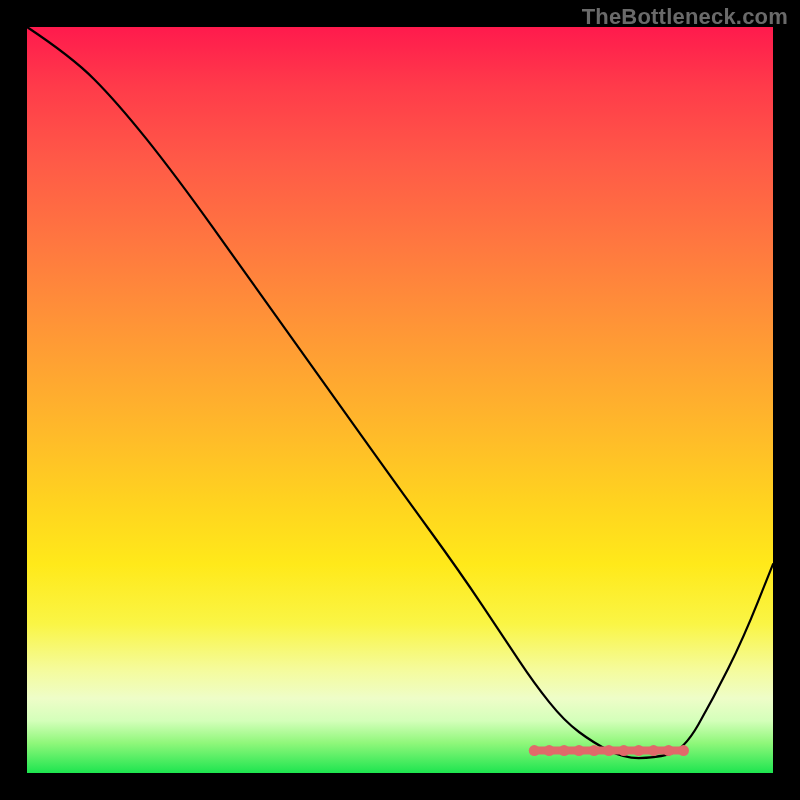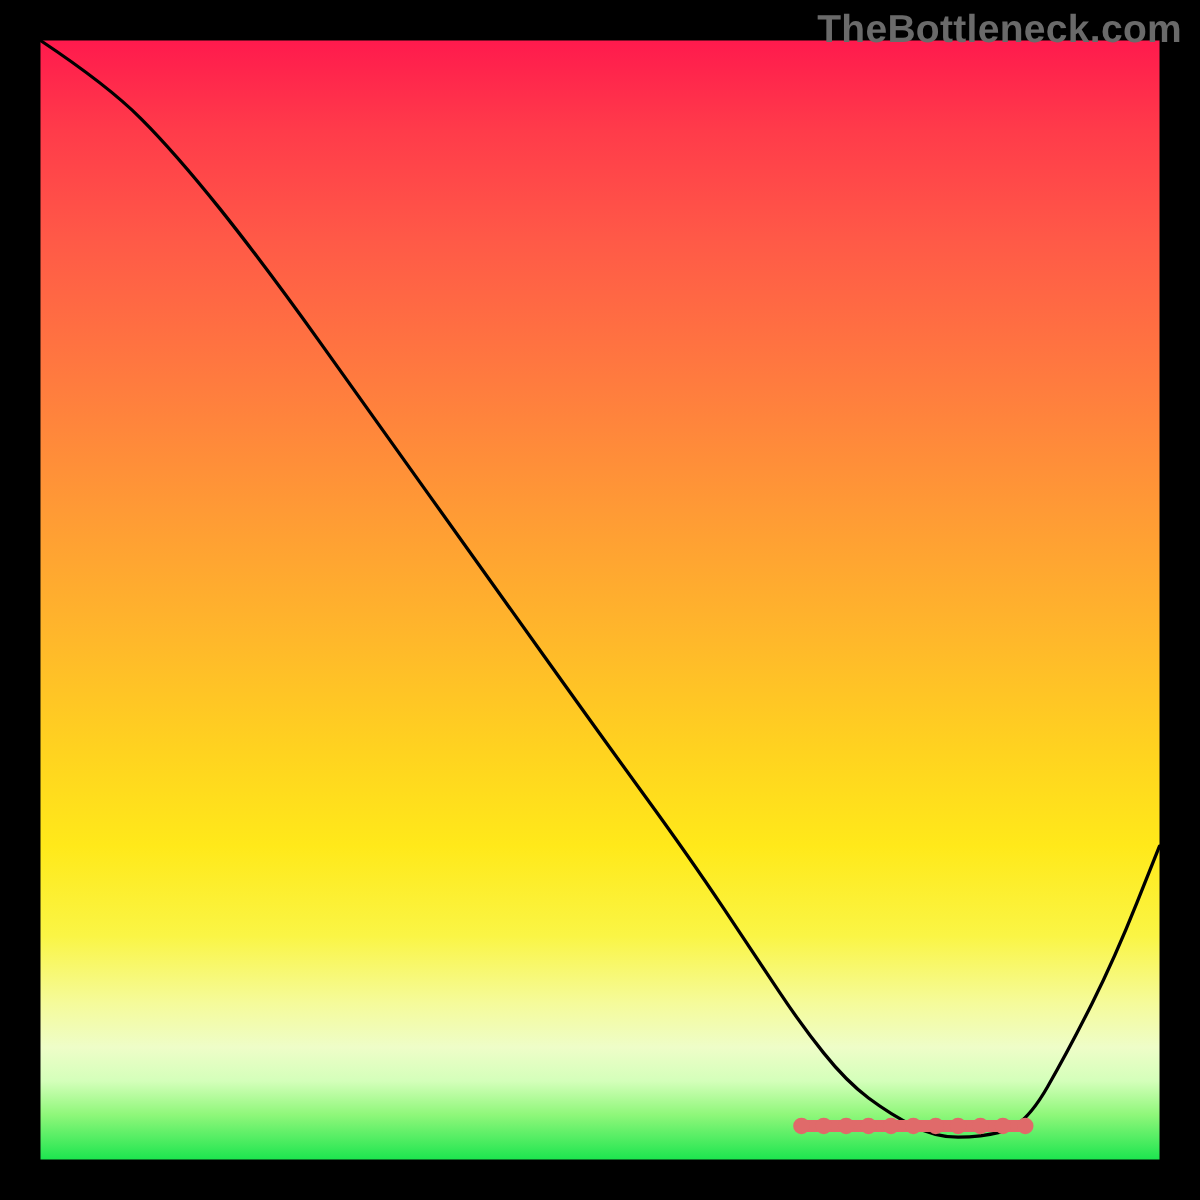--- a/index.html
+++ b/index.html
@@ -40,21 +40,21 @@
       #d4ffba 93%,
       #8ff77a 96%,
       #1de54f 100%
     );
   }
   .watermark {
     position: absolute;
     top: 4px;
     right: 12px;
     color: #6a6a6a;
-    font-size: 26px;
+    font-size: 22px;
     font-weight: 600;
     letter-spacing: 0.2px;
     user-select: none;
   }
   svg.overlay {
     position: absolute;
     left: 27px;
     top: 27px;
     width: 746px;
     height: 746px;

